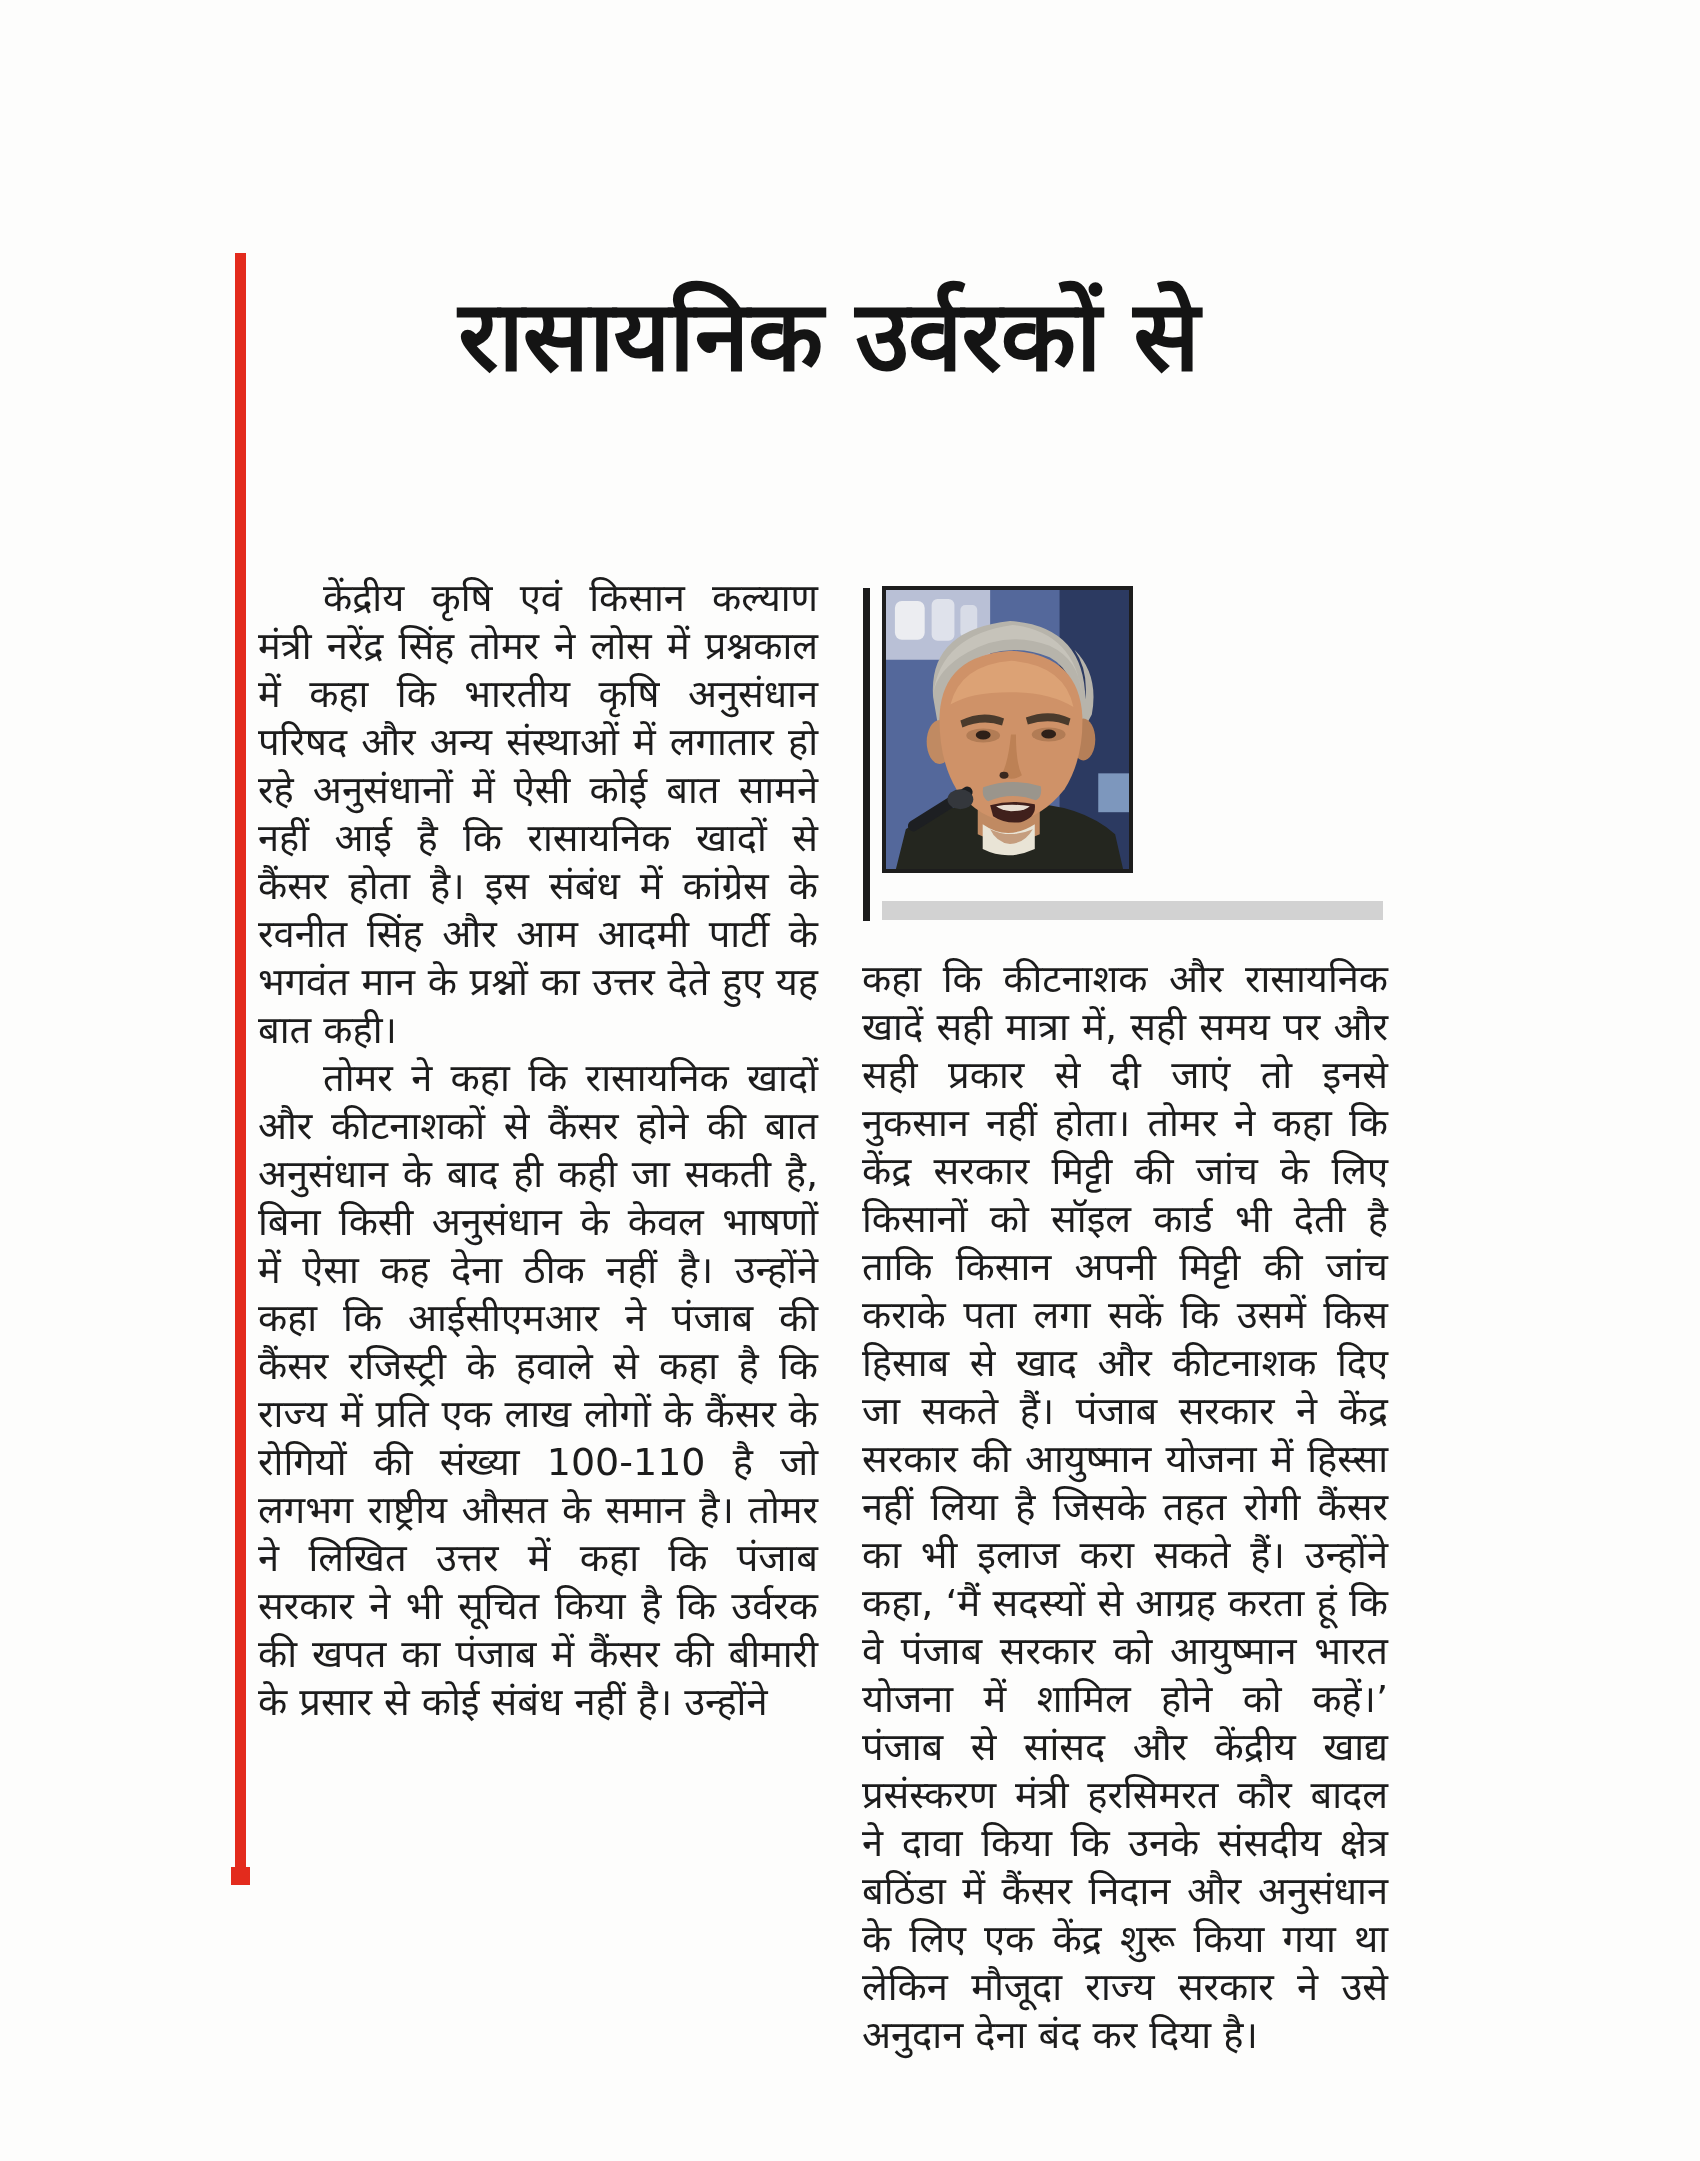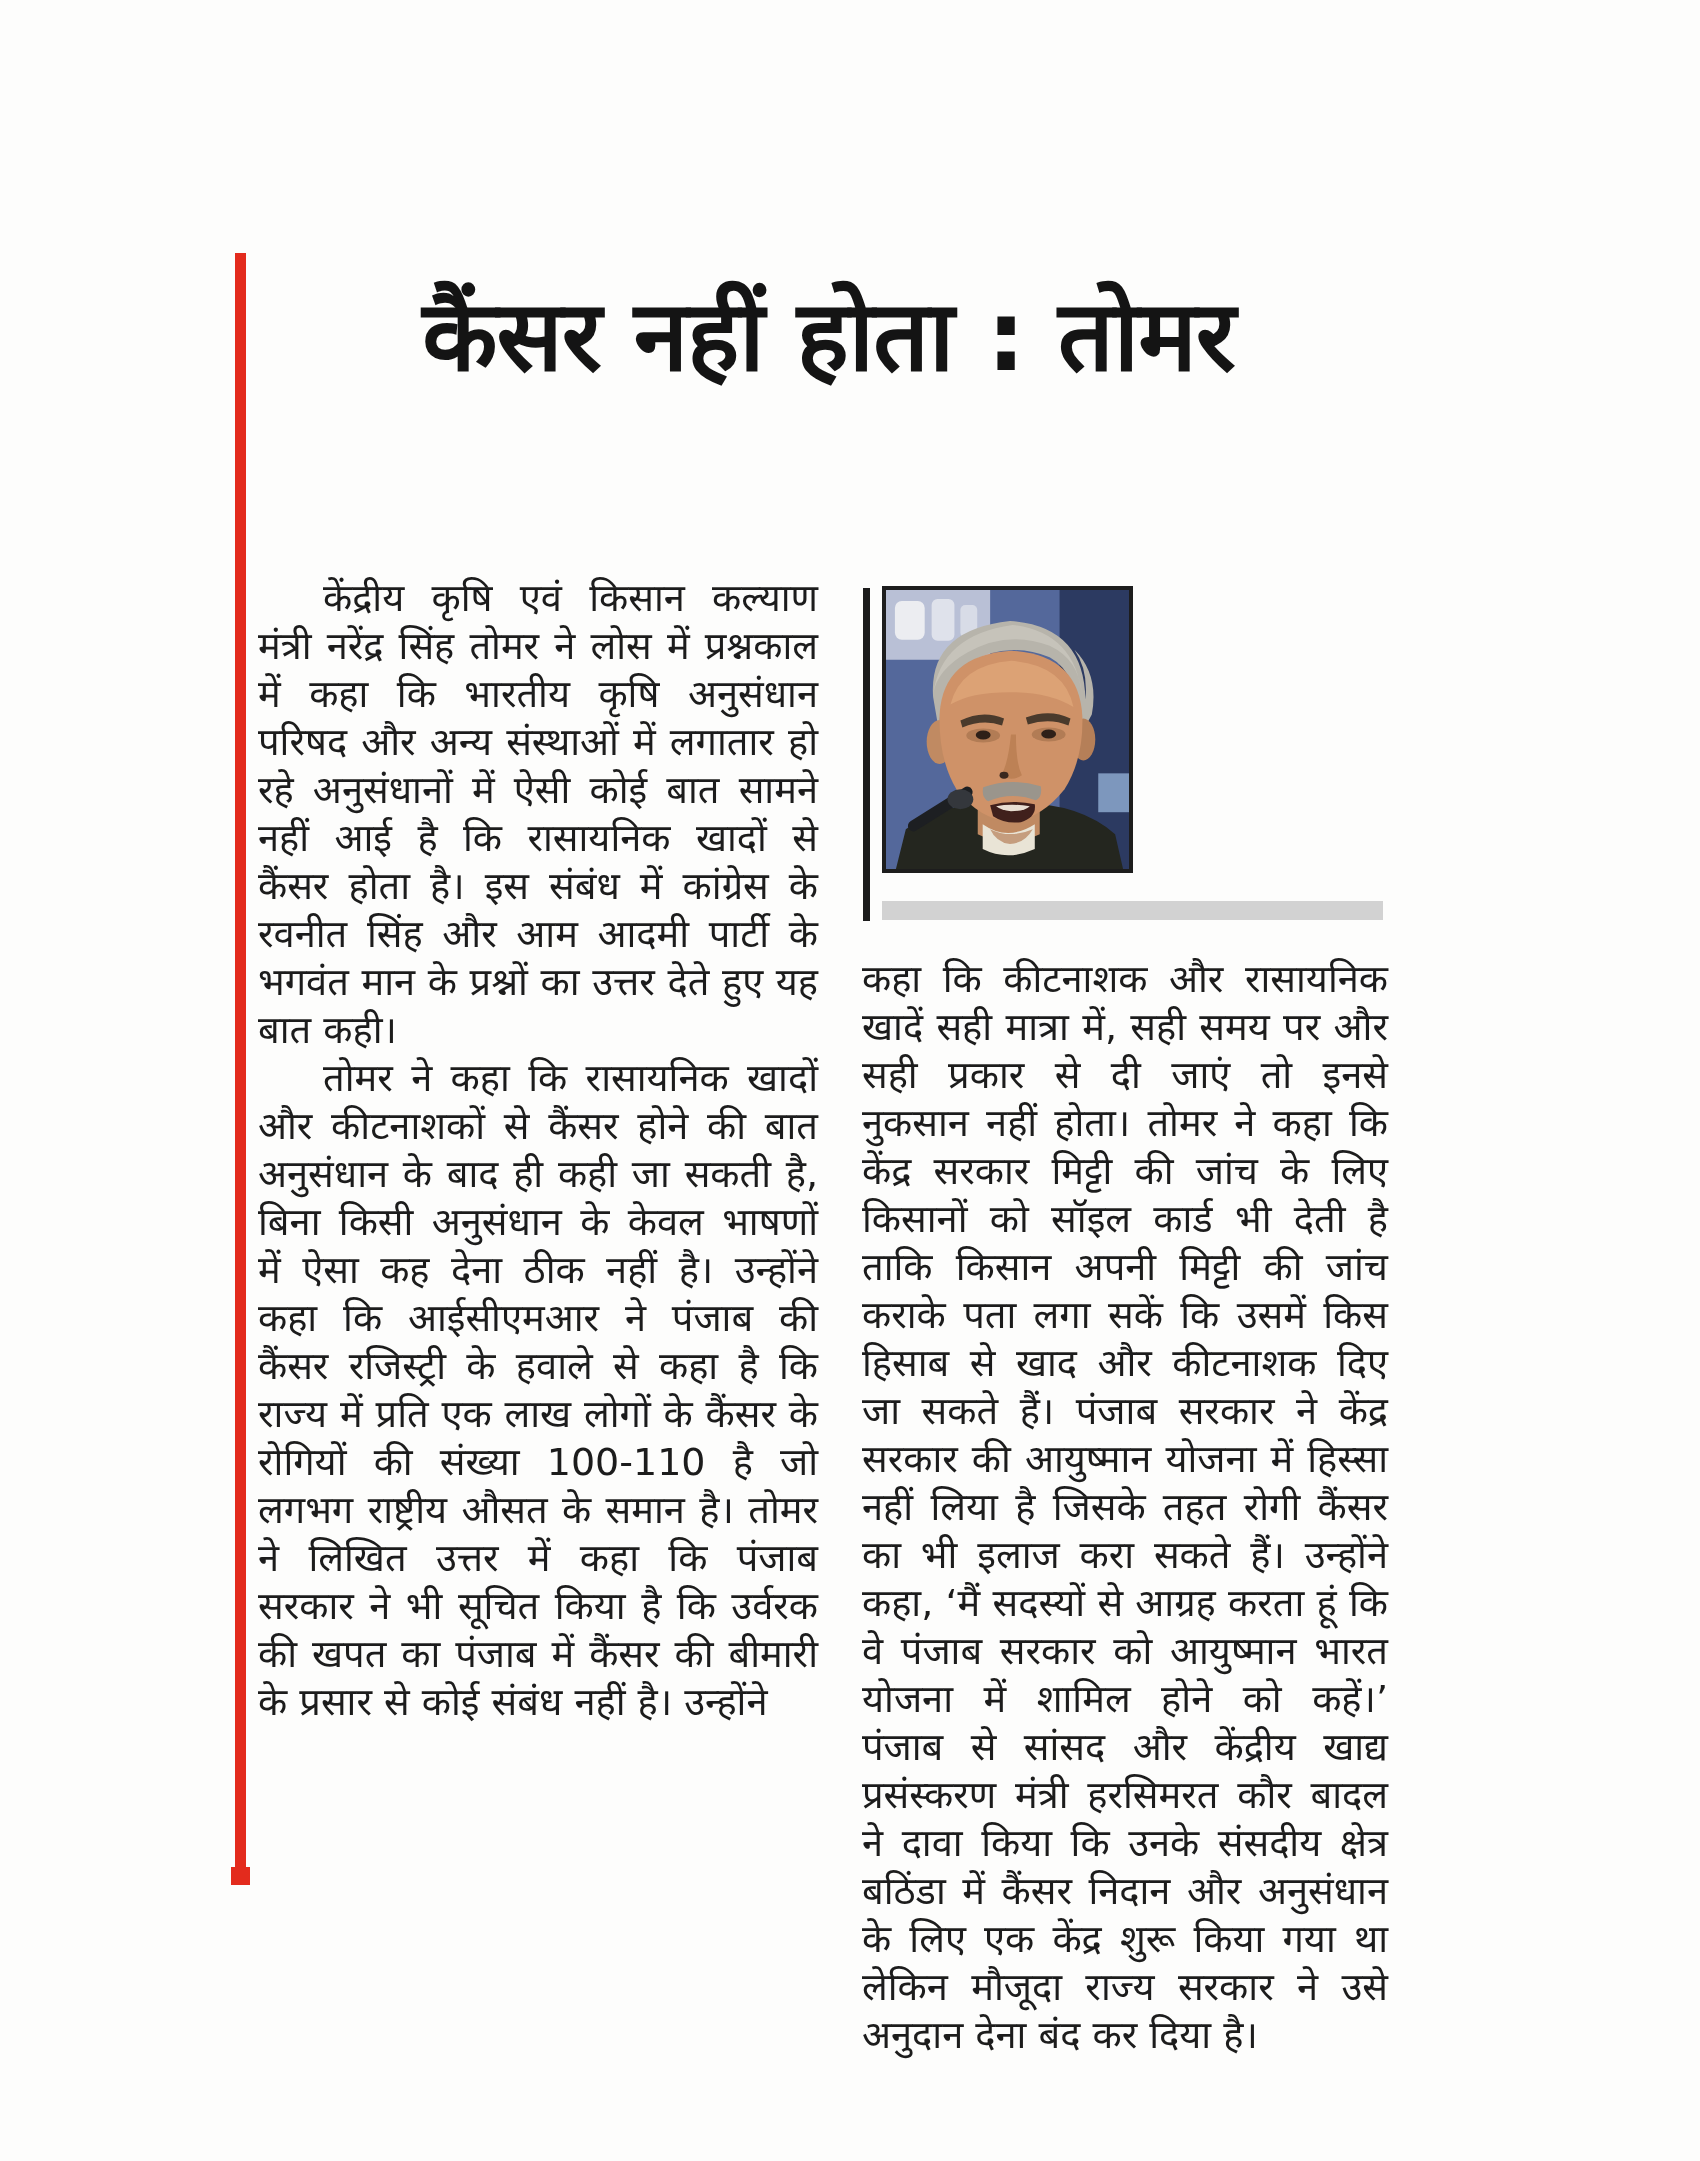--- a/index.html
+++ b/index.html
@@ -64,21 +64,21 @@
 </style>
 </head>
 <body>
 
 <div class="page" style="background: rgb(253, 253, 252);">
 
   <div class="red-rule" style="background: rgb(227, 43, 29);"></div>
   <div class="red-rule-foot" style="background: rgb(227, 43, 29);"></div>
 
   <div class="headline">
-    <div>कैंसर नहीं होता : तोमर</div>
+    <div>रासायनिक उर्वरकों से</div>
   </div>
 
   <div class="col col-left">
     <p class="indent">केंद्रीय कृषि एवं किसान कल्याण मंत्री नरेंद्र सिंह तोमर ने लोस में प्रश्नकाल में कहा कि भारतीय कृषि अनुसंधान परिषद और अन्य संस्थाओं में लगातार हो रहे अनुसंधानों में ऐसी कोई बात सामने नहीं आई है कि रासायनिक खादों से कैंसर होता है। इस संबंध में कांग्रेस के रवनीत सिंह और आम आदमी पार्टी के भगवंत मान के प्रश्नों का उत्तर देते हुए यह बात कही।</p>
     <p class="indent">तोमर ने कहा कि रासायनिक खादों और कीटनाशकों से कैंसर होने की बात अनुसंधान के बाद ही कही जा सकती है, बिना किसी अनुसंधान के केवल भाषणों में ऐसा कह देना ठीक नहीं है। उन्होंने कहा कि आईसीएमआर ने पंजाब की कैंसर रजिस्ट्री के हवाले से कहा है कि राज्य में प्रति एक लाख लोगों के कैंसर के रोगियों की संख्या 100-110 है जो लगभग राष्ट्रीय औसत के समान है। तोमर ने लिखित उत्तर में कहा कि पंजाब सरकार ने भी सूचित किया है कि उर्वरक की खपत का पंजाब में कैंसर की बीमारी के प्रसार से कोई संबंध नहीं है। उन्होंने</p>
   </div>
 
   <div class="photo-rule" style="background: rgb(28, 28, 28);"></div>
 
   <div class="photo-frame">

